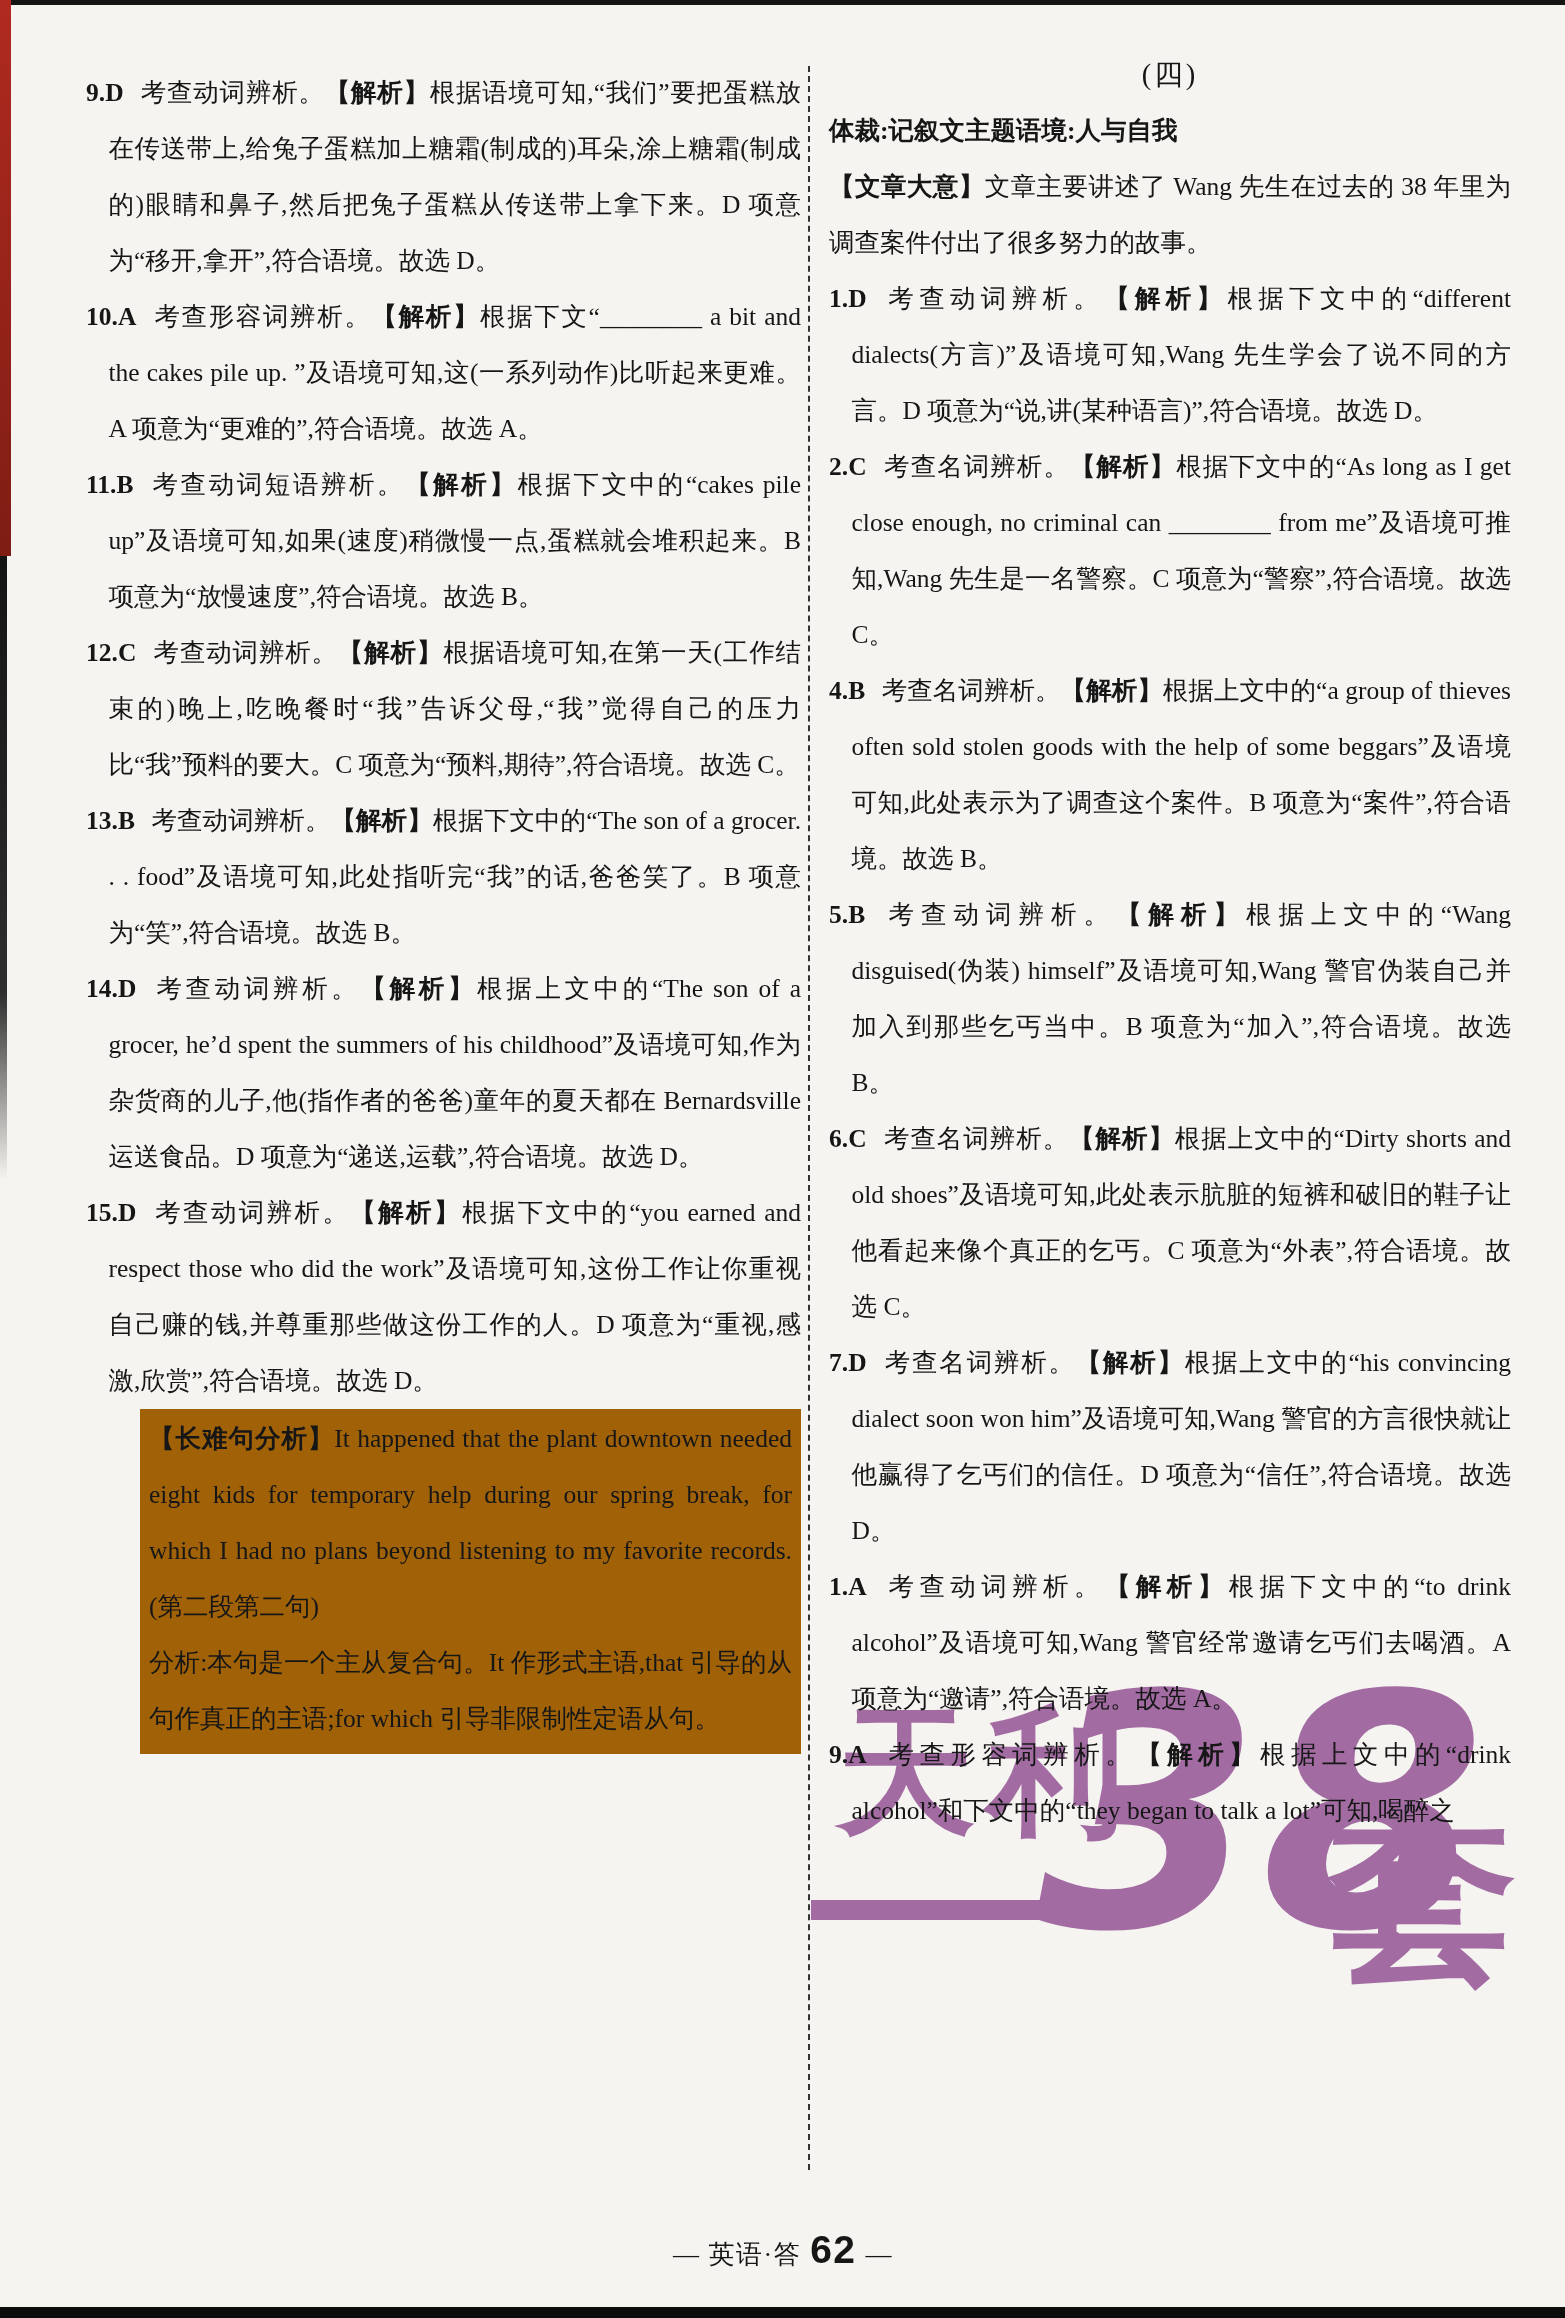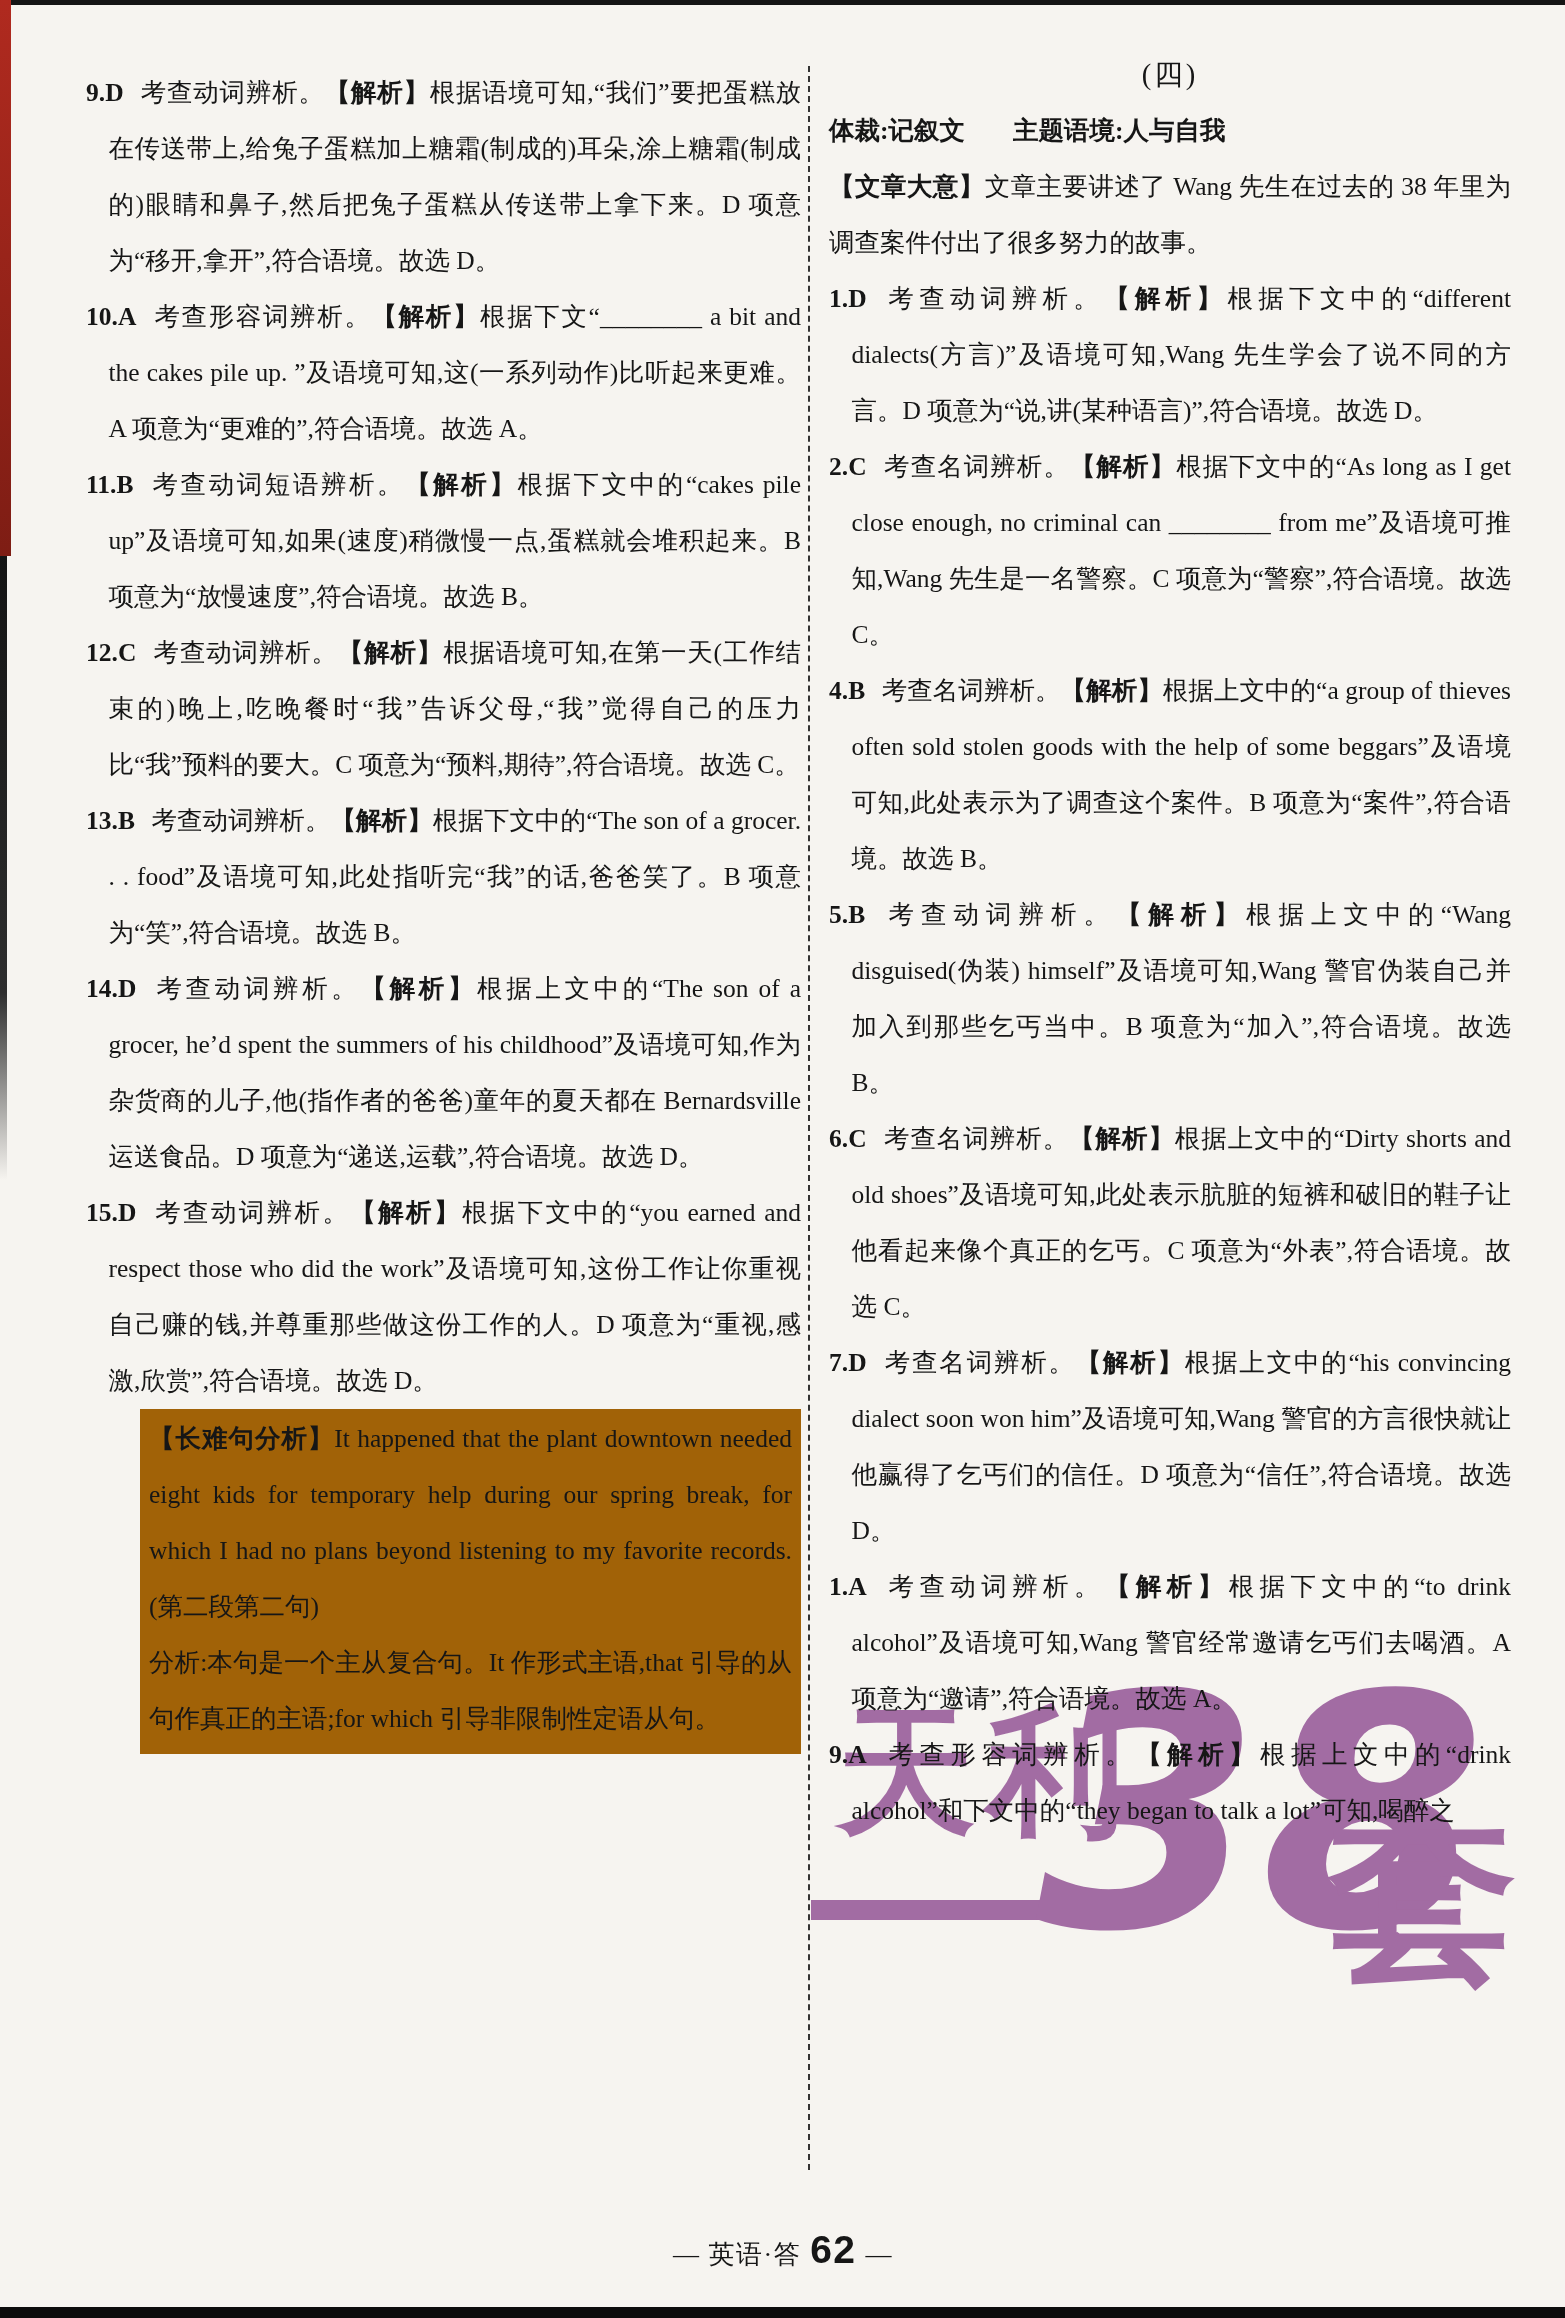--- a/index.html
+++ b/index.html
@@ -26,21 +26,21 @@
   p { margin:0; }
 
   .item { padding-left:22.5px; text-indent:-22.5px; }
   .item .num { font-weight:bold; margin-right:16.5px; }
   .marker { font-weight:bold; }
 
   .analysis-block { background:#a16207; margin-left:54px; padding:1.5px 9px 7.5px 9px; }
   .analysis-block p { text-indent:0; }
 
   .rc-title { text-align:center; font-size:28.6px; letter-spacing:3px; }
-  .rc-genre b { margin-right:48px; }
+  .rc-genre b { }
   .rc-genre b:last-child { margin-right:0; }
 
   .divider { position:absolute; left:808px; top:66px; height:2104px; width:0;
              border-left:2.3px dashed #333; z-index:1; }
 
   .watermark { position:absolute; left:811px; top:1675px; width:706px; height:406px;
                z-index:1; color:#701a75; opacity:.62;
                font-family:"DejaVu Sans","Liberation Sans",sans-serif; pointer-events:none;text-align:center; }
   .wm-tianli { position:absolute; left:25.5px;  top:4.5px;   font-size:139px; font-weight:bold; letter-spacing:10.5px; }
   .wm-bar    { position:absolute; left:0;     top:225px; width:323px; height:19.5px; background:currentColor; }

